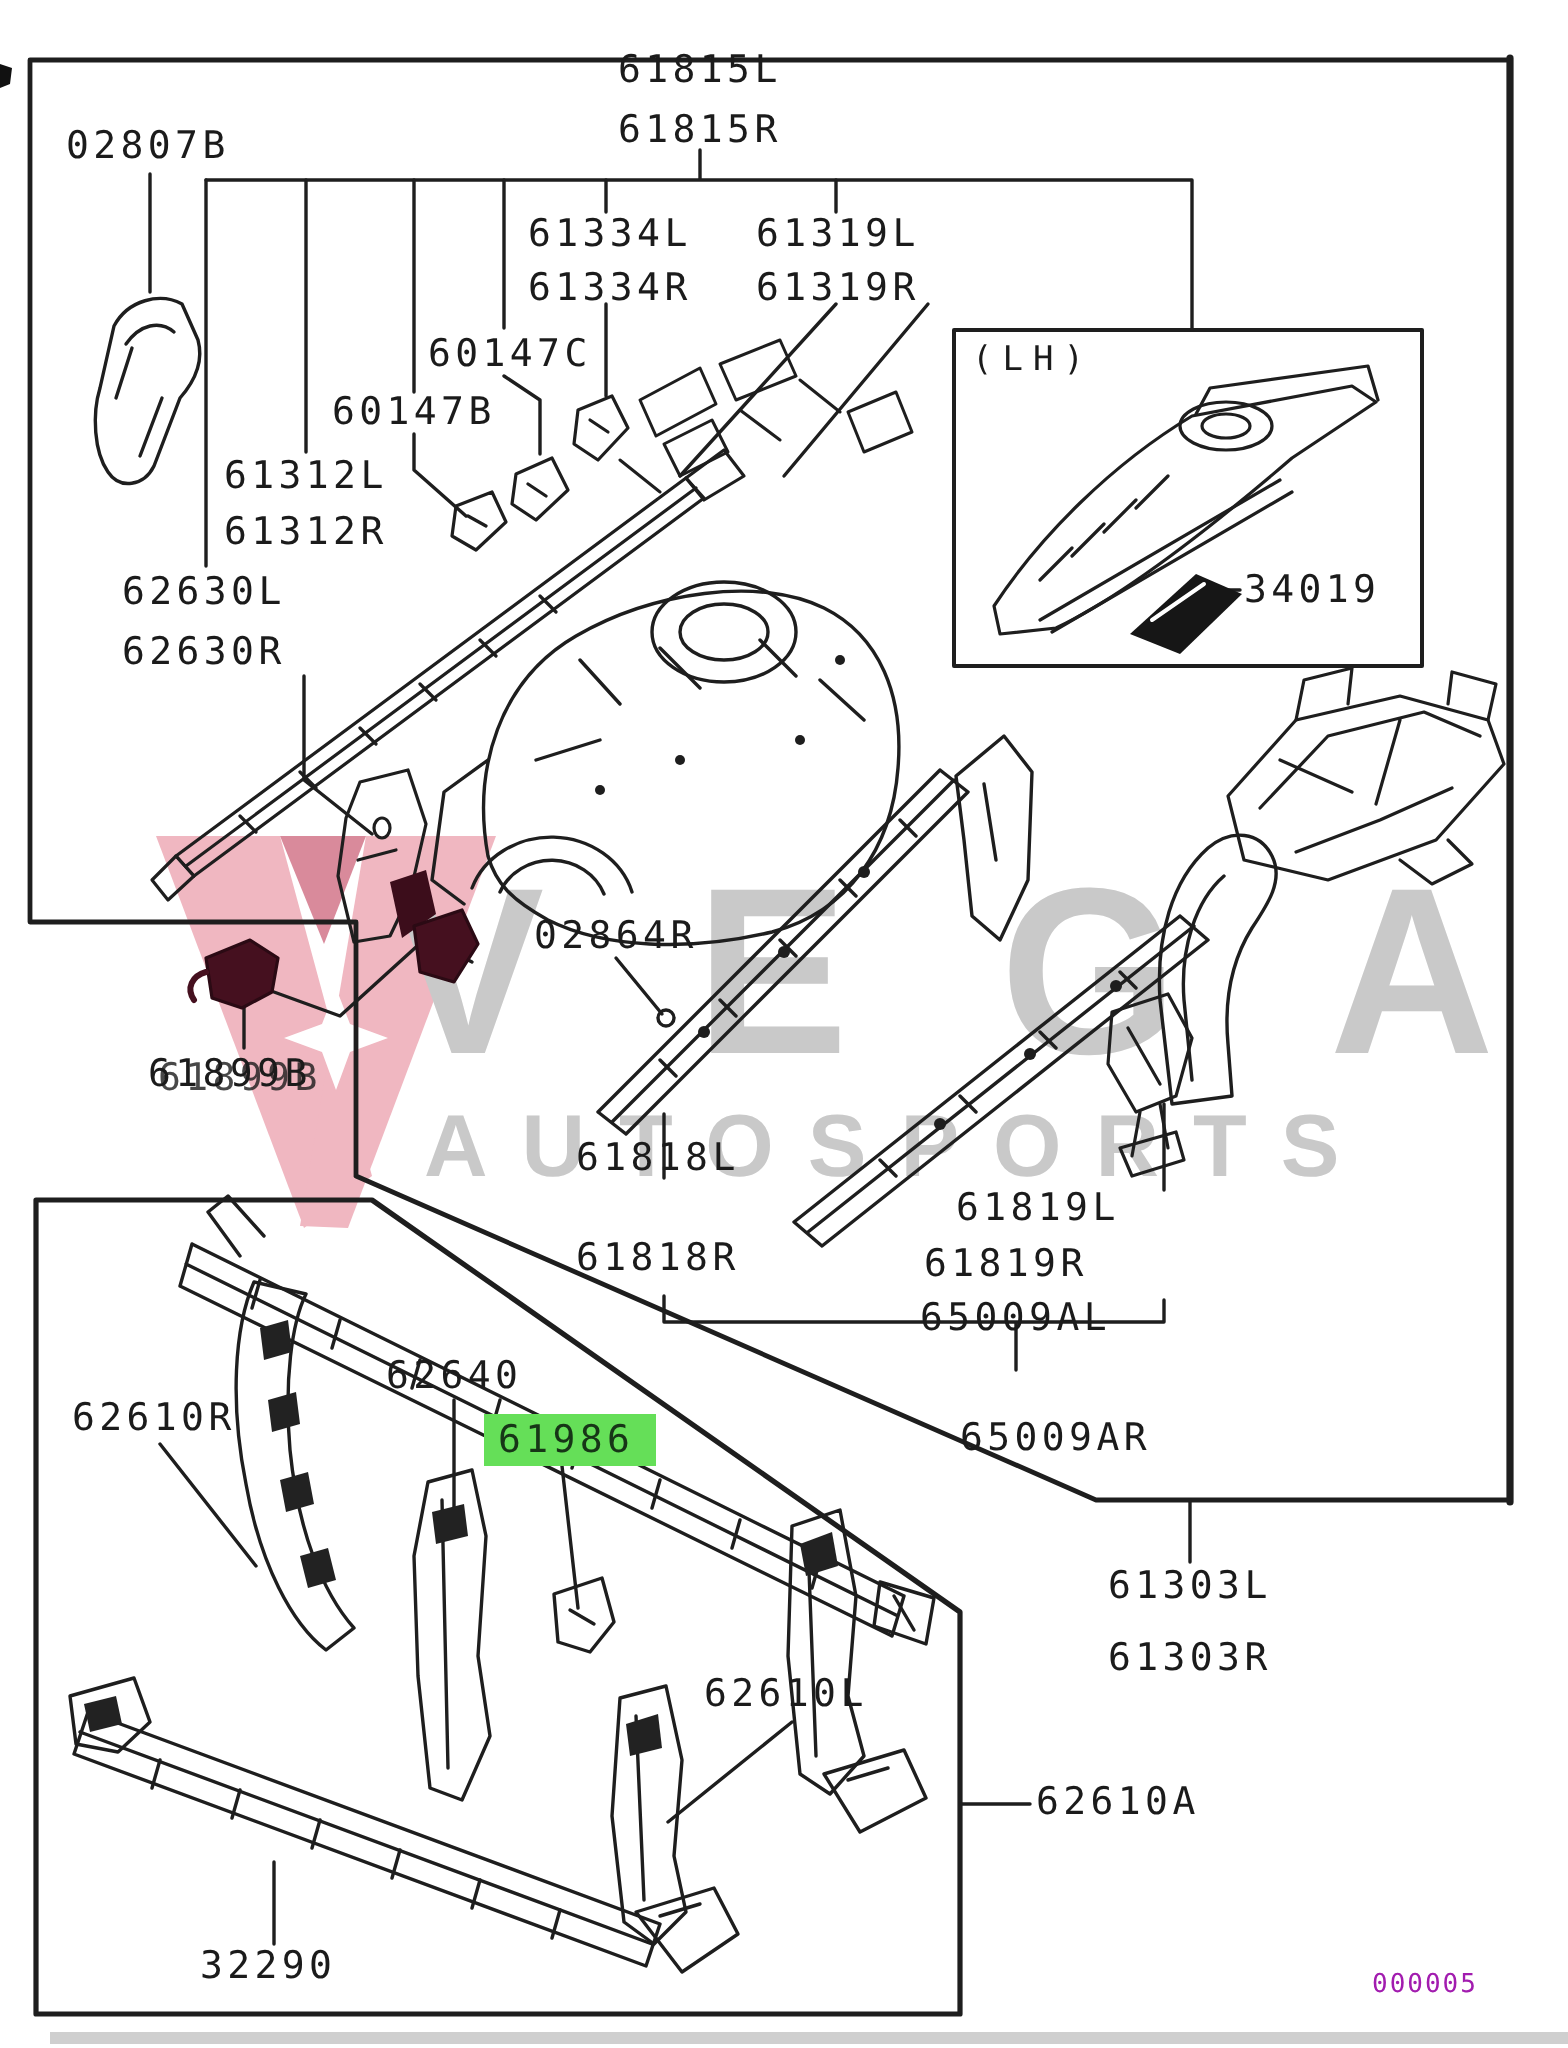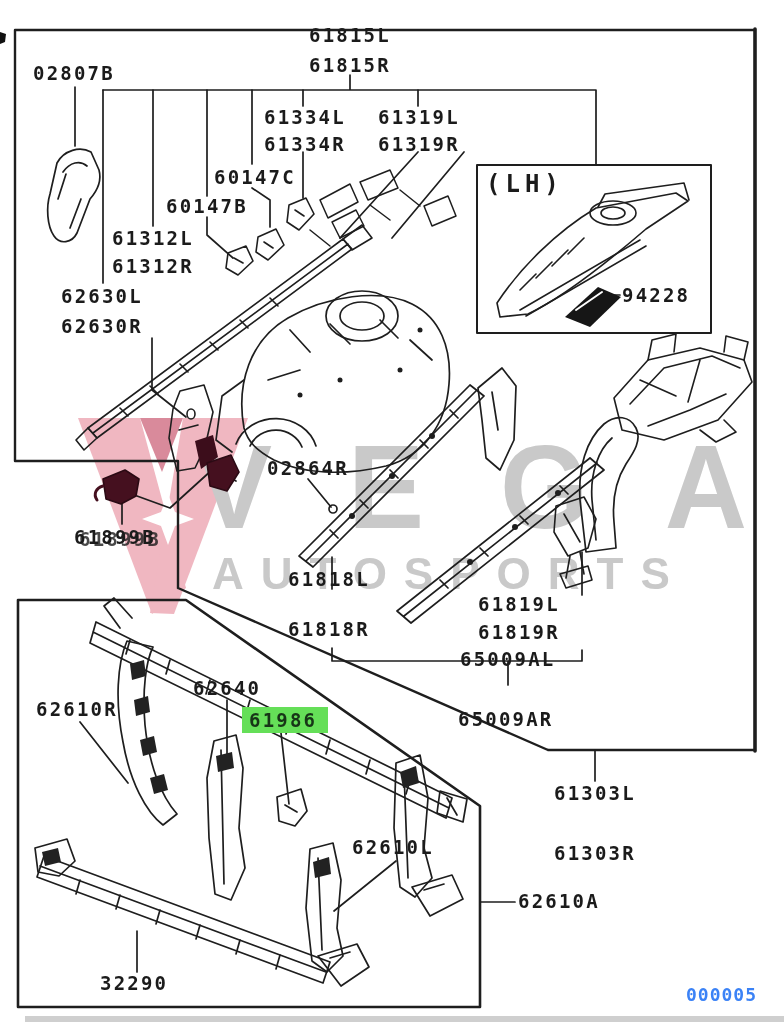--- a/index.html
+++ b/index.html
@@ -1,21 +1,21 @@
 <!DOCTYPE html>
 <html><head>
 <meta charset="utf-8">
 <style>
   html,body{margin:0;padding:0;background:#fff;}
   #stage{position:relative;width:784px;height:1024px;background:#ffffff;overflow:hidden;
          font-family:"DejaVu Sans Mono", monospace;}
-  .lbl{position:absolute;font-weight:bold;font-size:19px;line-height:1;letter-spacing:2.2px;
+  .lbl{position:absolute;font-weight:normal;font-size:19px;line-height:1;letter-spacing:2.2px;
        color:#1b1b1b;white-space:nowrap;z-index:30;}
-  .lbl.small{font-size:18px;letter-spacing:1px;color:#3b82f6;}
-  .lbl.lh{font-size:24px;letter-spacing:5px;}
+  .lbl.small{font-size:13px;letter-spacing:1px;color:#a21caf;}
+  .lbl.lh{font-size:17px;letter-spacing:5px;}
   .lbl.green{color:#173517;}
   .lbl.ghost{opacity:.8;}
   .hl{position:absolute;left:242px;top:707px;width:86px;height:26px;background:#65df58;z-index:25;}
   .wm-word{position:absolute;font-family:"Liberation Sans", sans-serif;font-weight:bold;
            color:#c9c9c9;z-index:5;white-space:nowrap;line-height:1;}
   #wm1{left:196px;top:430px;font-size:114px;letter-spacing:76px;transform:scaleY(1.04);}
   #wm2{left:212px;top:552px;font-size:44px;letter-spacing:17px;}
   #vlogo{position:absolute;left:0;top:0;z-index:4;}
   #art{position:absolute;left:0;top:0;z-index:10;}
   #scanband{position:absolute;left:25px;top:1016px;width:759px;height:6px;background:#cfcfcf;z-index:2;}
@@ -204,32 +204,32 @@
   <div class="lbl" style="left:264px;top:135px">61334R</div>
   <div class="lbl" style="left:378px;top:108px">61319L</div>
   <div class="lbl" style="left:378px;top:135px">61319R</div>
   <div class="lbl" style="left:214px;top:168px">60147C</div>
   <div class="lbl" style="left:166px;top:197px">60147B</div>
   <div class="lbl" style="left:112px;top:229px">61312L</div>
   <div class="lbl" style="left:112px;top:257px">61312R</div>
   <div class="lbl" style="left:61px;top:287px">62630L</div>
   <div class="lbl" style="left:61px;top:317px">62630R</div>
   <div class="lbl lh" style="left:486px;top:172px">(LH)</div>
-  <div class="lbl" style="left:622px;top:286px">94228</div>
+  <div class="lbl" style="left:622px;top:286px">34019</div>
   <div class="lbl" style="left:267px;top:459px">02864R</div>
   <div class="lbl ghost" style="left:79px;top:530px">61899B</div>
   <div class="lbl" style="left:74px;top:528px">61899B</div>
   <div class="lbl" style="left:288px;top:570px">61818L</div>
   <div class="lbl" style="left:288px;top:620px">61818R</div>
   <div class="lbl" style="left:478px;top:595px">61819L</div>
-  <div class="lbl" style="left:478px;top:623px">61819R</div>
+  <div class="lbl" style="left:462px;top:623px">61819R</div>
   <div class="lbl" style="left:460px;top:650px">65009AL</div>
-  <div class="lbl" style="left:458px;top:710px">65009AR</div>
+  <div class="lbl" style="left:480px;top:710px">65009AR</div>
   <div class="lbl" style="left:554px;top:784px">61303L</div>
-  <div class="lbl" style="left:554px;top:844px">61303R</div>
+  <div class="lbl" style="left:554px;top:820px">61303R</div>
   <div class="lbl" style="left:36px;top:700px">62610R</div>
   <div class="lbl" style="left:193px;top:679px">62640</div>
   <div class="lbl green" style="left:249px;top:711px">61986</div>
   <div class="lbl" style="left:352px;top:838px">62610L</div>
   <div class="lbl" style="left:518px;top:892px">62610A</div>
   <div class="lbl" style="left:100px;top:974px">32290</div>
   <div class="lbl small" style="left:686px;top:986px">000005</div>
 
 </div>
 

